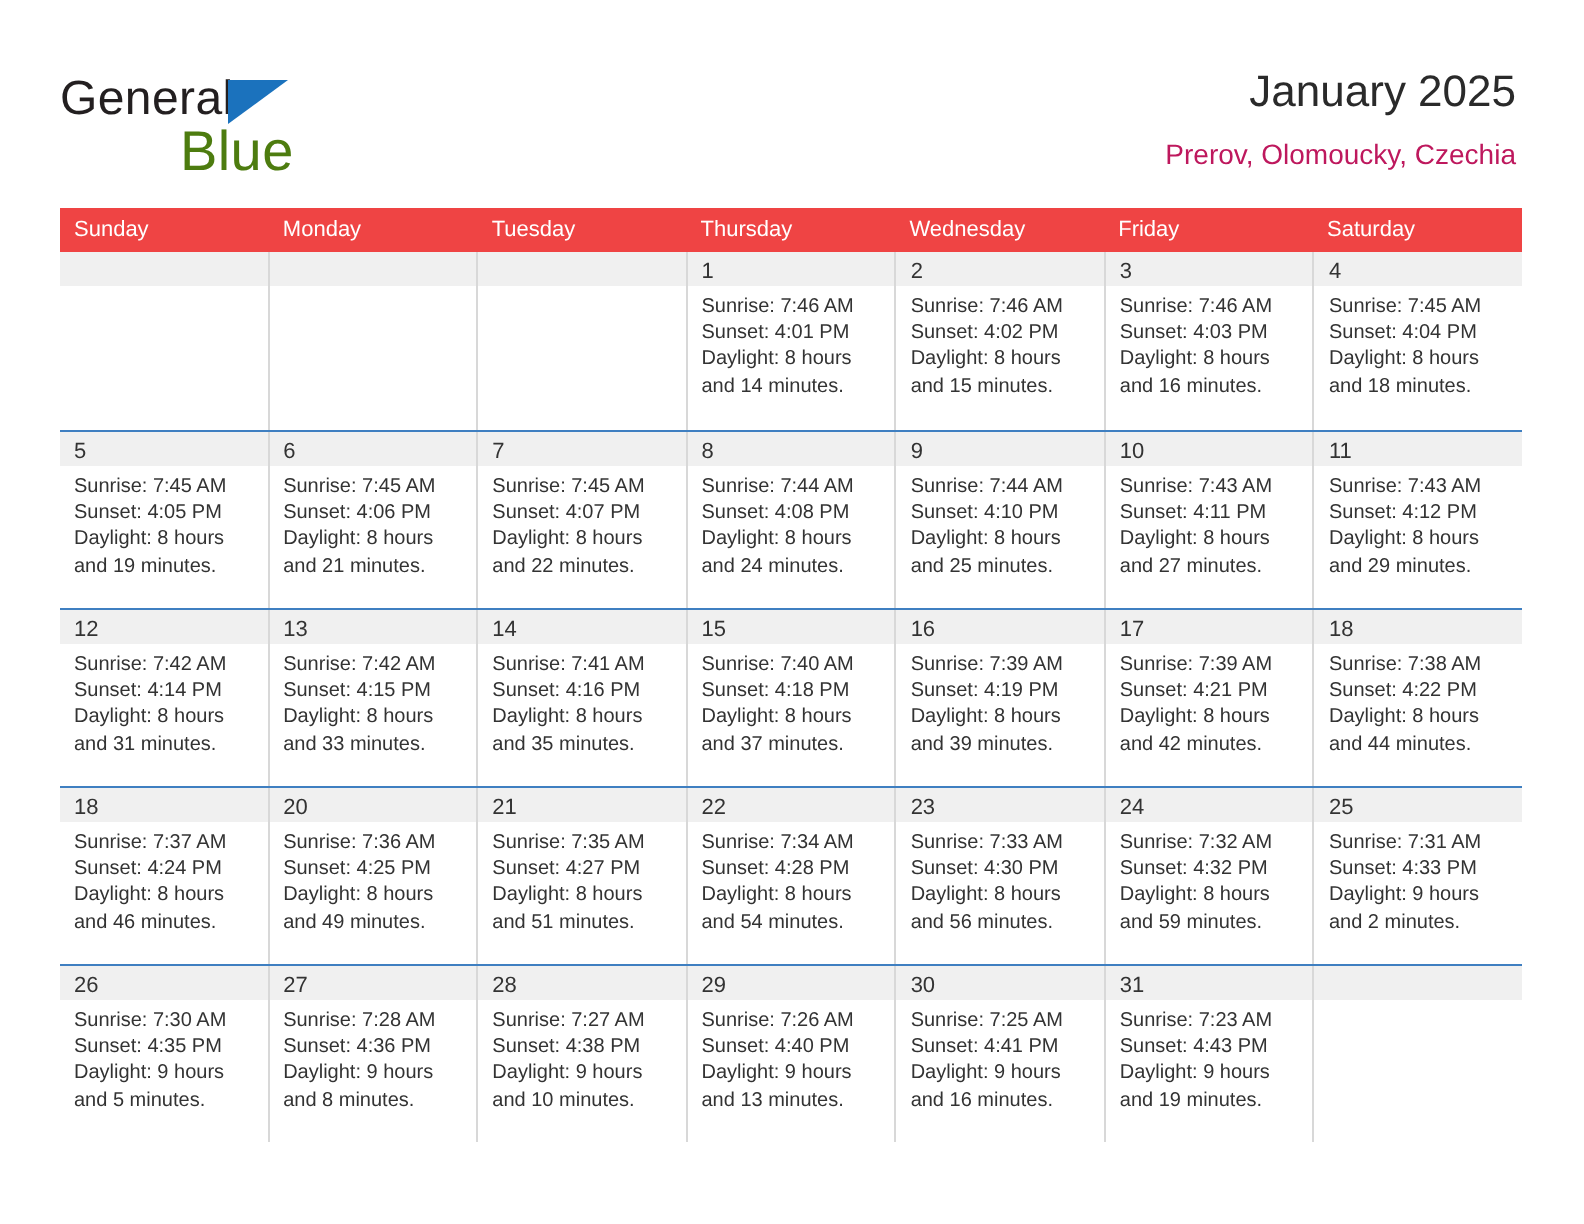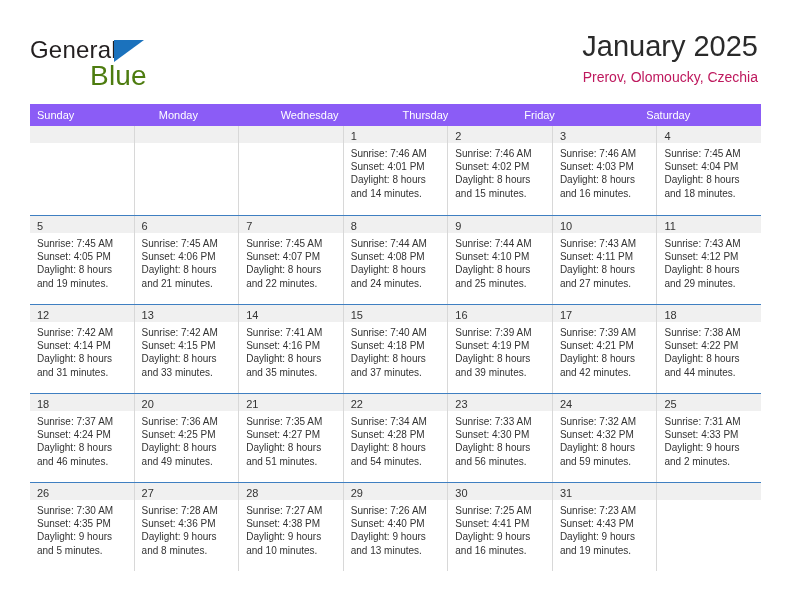--- a/index.html
+++ b/index.html
@@ -61,21 +61,21 @@
     letter-spacing: 0.2px;
   }
 
   .title-block {
     position: absolute;
     right: 34px;
     top: 30px;
     text-align: right;
   }
   .month-title {
-    font-size: 29px;
+    font-size: 22px;
     color: #2a2a2a;
     line-height: 32px;
     white-space: nowrap;
   }
   .location {
     font-size: 14px;
     color: #be185d;
     line-height: 18px;
     margin-top: 6px;
     white-space: nowrap;
@@ -83,21 +83,21 @@
 
   
   .calendar {
     position: absolute;
     left: 30px;
     top: 104px;
     width: 731px;
   }
   .weekday-row {
     display: flex;
-    background: #8b5cf6;
+    background: #ef4444;
     height: 22px;
   }
   .weekday {
     flex: 1 1 0;
     color: #ffffff;
     font-size: 11px;
     line-height: 22px;
     padding-left: 7px;
     box-sizing: border-box;
     white-space: nowrap;
@@ -159,22 +159,23 @@
     <div class="title-block">
       <div class="month-title">January 2025</div>
       <div class="location">Prerov, Olomoucky, Czechia</div>
     </div>
   </div>
 
   <div class="calendar">
     <div class="weekday-row" id="weekday-row">
         <div class="weekday">Sunday</div>
         <div class="weekday">Monday</div>
+        <div class="weekday">Tuesday</div>
+        <div class="weekday">Thursday</div>
         <div class="weekday">Wednesday</div>
-        <div class="weekday">Thursday</div>
         <div class="weekday">Friday</div>
         <div class="weekday">Saturday</div>
       </div>
     <div id="weeks-container">
         <div class="week">
           <div class="daycell empty">
             <div class="daynum-band"><span class="daynum"></span></div>
             <div class="details"></div>
           </div>
           <div class="daycell empty">

